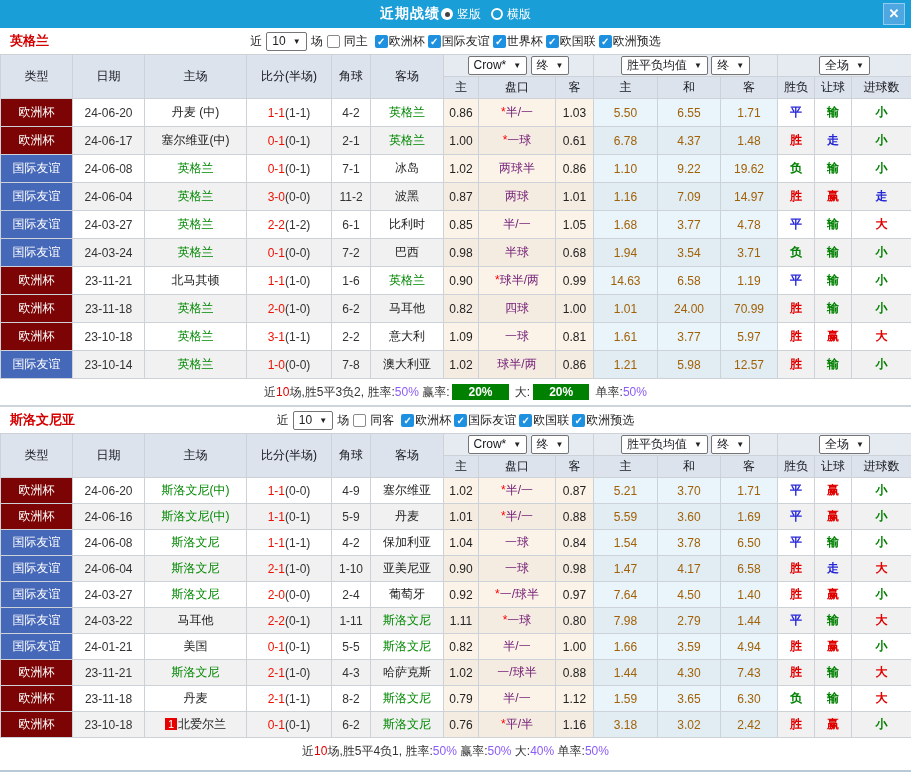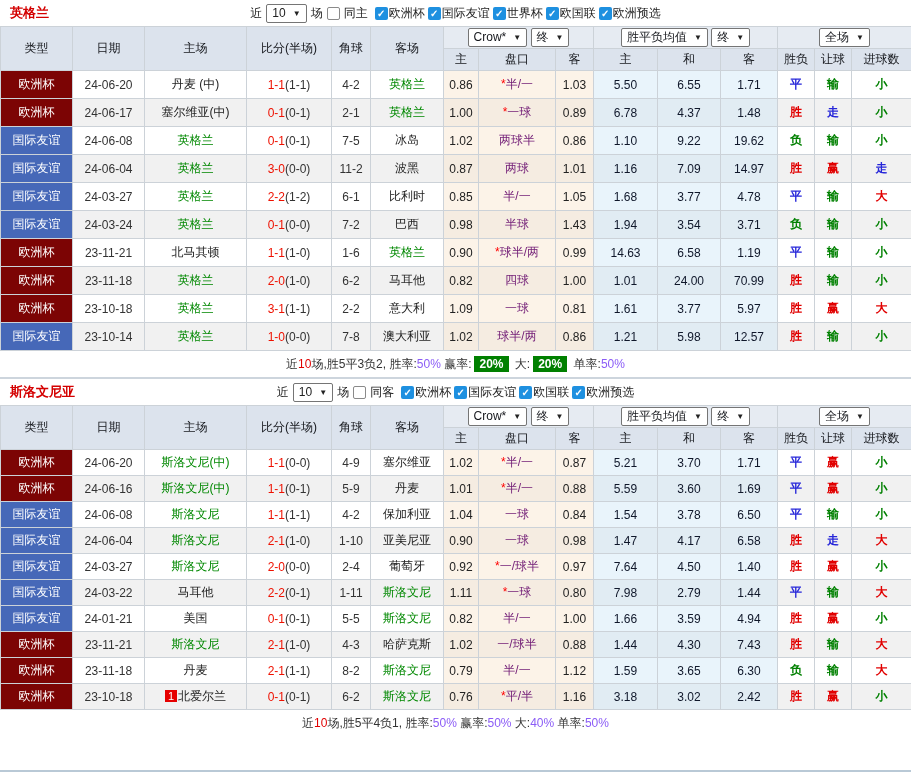--- a/index.html
+++ b/index.html
@@ -60,38 +60,46 @@
   .c-type.euro { background: #7c0404; }
   .c-type.friendly { background: #4668b8; }
   .c-date, .c-corner { color: #333; }
   .feat { color: #008800; }
   .sc-main { color: #ee1100; }
   .sc-half { color: #333; }
   .c-hand { background: rgba(250,232,210,0.5); }
   .c-num { color: #222; }
   .star { color: #ff0000; }
   .hname { color: #701a75; }
-  .c-eu { background: rgba(202,228,245,0.42); color: #0f172a; margin-left: 8px; }
+  .c-eu { background: rgba(202,228,245,0.42); color: #a16207; margin-left: 8px; }
   .t-red { color: #e10000; font-weight: bold; }
   .t-blue { color: #2626d9; font-weight: bold; }
   .t-green { color: #008000; font-weight: bold; }
   .badge { background: #e60000; color: #fff; padding: 0 3px; margin-right: 1px; font-size: 11px; }
 
   
   .summary { height: 26px; display: flex; align-items: center; justify-content: center;
     white-space: pre; color: #333; font-size: 12px; }
   .s-red { color: #e10000; }
   .s-blue { color: #8b5cf6; }
-  .s-badge { background: #008000; color: #fff; font-weight: bold; padding: 1px 5px; margin: 0 3px; text-align: center; }
+  .s-badge { background: #008000; color: #fff; font-weight: bold; padding: 1px 16px; margin: 0 3px; text-align: center; }
 </style>
 </head>
 <body>
 
 <div class="app">
 
+  <div class="titlebar">
+    <span class="title">近期战绩</span>
+    <span class="radio sel"></span>
+    <span class="radio-label">竖版</span>
+    <span class="radio unsel"></span>
+    <span class="radio-label">横版</span>
+    <div class="close-btn">✕</div>
+  </div>
 
   <section class="sec sec-eng">
     <div class="filter-row">
       <span class="sec-title">英格兰</span>
       <div class="filters">
         <span>近</span>
         <span class="dd">
             <span>10</span>
             <span class="arr">▼</span>
           </span>
@@ -208,34 +216,34 @@
           </tr>
           <tr>
             <td class="c-type euro">欧洲杯</td>
             <td class="c-date">24-06-17</td>
             <td class="c-team"><span>塞尔维亚(中)</span></td>
             <td class="c-score"><span class="sc-main">0-1</span><span class="sc-half">(0-1)</span></td>
             <td class="c-corner">2-1</td>
             <td class="c-team"><span class="feat">英格兰</span></td>
             <td class="c-hand c-num">1.00</td>
             <td class="c-hand"><span class="star">*</span><span class="hname">一球</span></td>
-            <td class="c-hand c-num">0.89</td>
+            <td class="c-hand c-num">0.61</td>
             <td class="c-eu">6.78</td>
             <td class="c-eu">4.37</td>
             <td class="c-eu">1.48</td>
             <td class="c-res"><span class="t-red">胜</span></td>
             <td class="c-res"><span class="t-blue">走</span></td>
             <td class="c-res"><span class="t-green">小</span></td>
           </tr>
           <tr>
             <td class="c-type friendly">国际友谊</td>
             <td class="c-date">24-06-08</td>
             <td class="c-team"><span class="feat">英格兰</span></td>
             <td class="c-score"><span class="sc-main">0-1</span><span class="sc-half">(0-1)</span></td>
-            <td class="c-corner">7-5</td>
+            <td class="c-corner">7-1</td>
             <td class="c-team"><span>冰岛</span></td>
             <td class="c-hand c-num">1.02</td>
             <td class="c-hand"><span class="hname">两球半</span></td>
             <td class="c-hand c-num">0.86</td>
             <td class="c-eu">1.10</td>
             <td class="c-eu">9.22</td>
             <td class="c-eu">19.62</td>
             <td class="c-res"><span class="t-green">负</span></td>
             <td class="c-res"><span class="t-green">输</span></td>
             <td class="c-res"><span class="t-green">小</span></td>
@@ -276,21 +284,21 @@
           </tr>
           <tr>
             <td class="c-type friendly">国际友谊</td>
             <td class="c-date">24-03-24</td>
             <td class="c-team"><span class="feat">英格兰</span></td>
             <td class="c-score"><span class="sc-main">0-1</span><span class="sc-half">(0-0)</span></td>
             <td class="c-corner">7-2</td>
             <td class="c-team"><span>巴西</span></td>
             <td class="c-hand c-num">0.98</td>
             <td class="c-hand"><span class="hname">半球</span></td>
-            <td class="c-hand c-num">1.43</td>
+            <td class="c-hand c-num">0.68</td>
             <td class="c-eu">1.94</td>
             <td class="c-eu">3.54</td>
             <td class="c-eu">3.71</td>
             <td class="c-res"><span class="t-green">负</span></td>
             <td class="c-res"><span class="t-green">输</span></td>
             <td class="c-res"><span class="t-green">小</span></td>
           </tr>
           <tr>
             <td class="c-type euro">欧洲杯</td>
             <td class="c-date">23-11-21</td>

